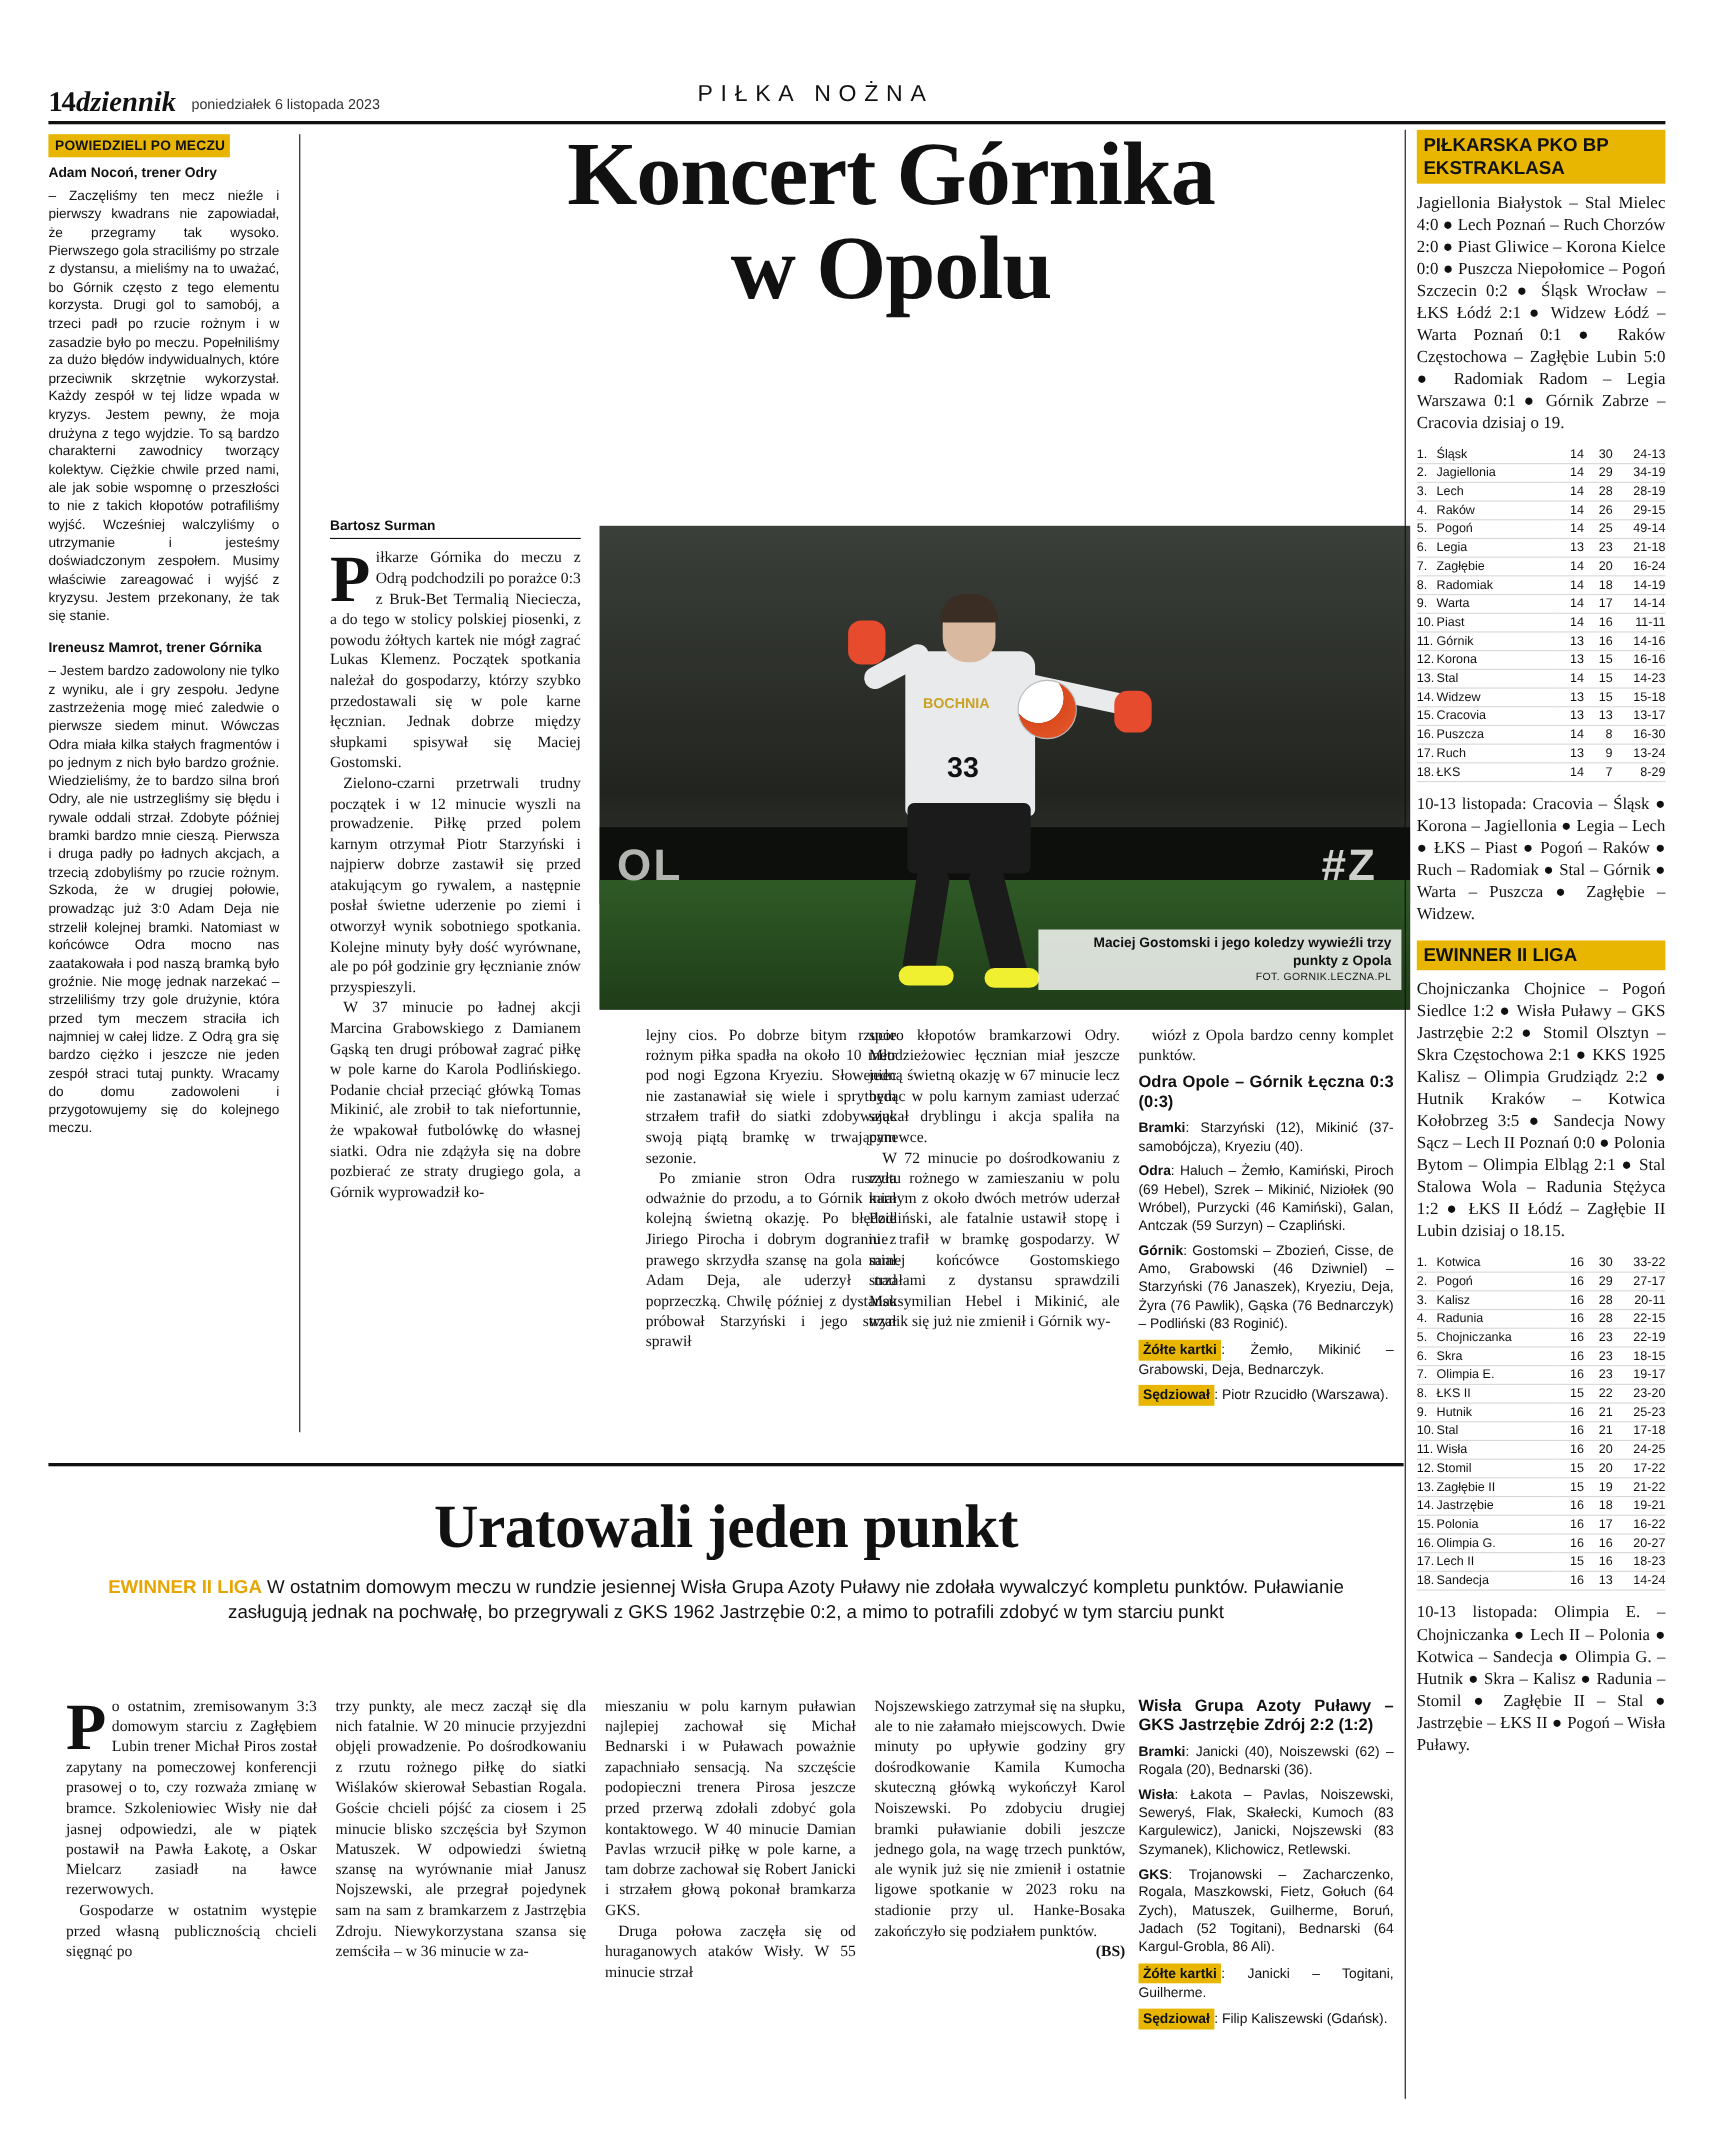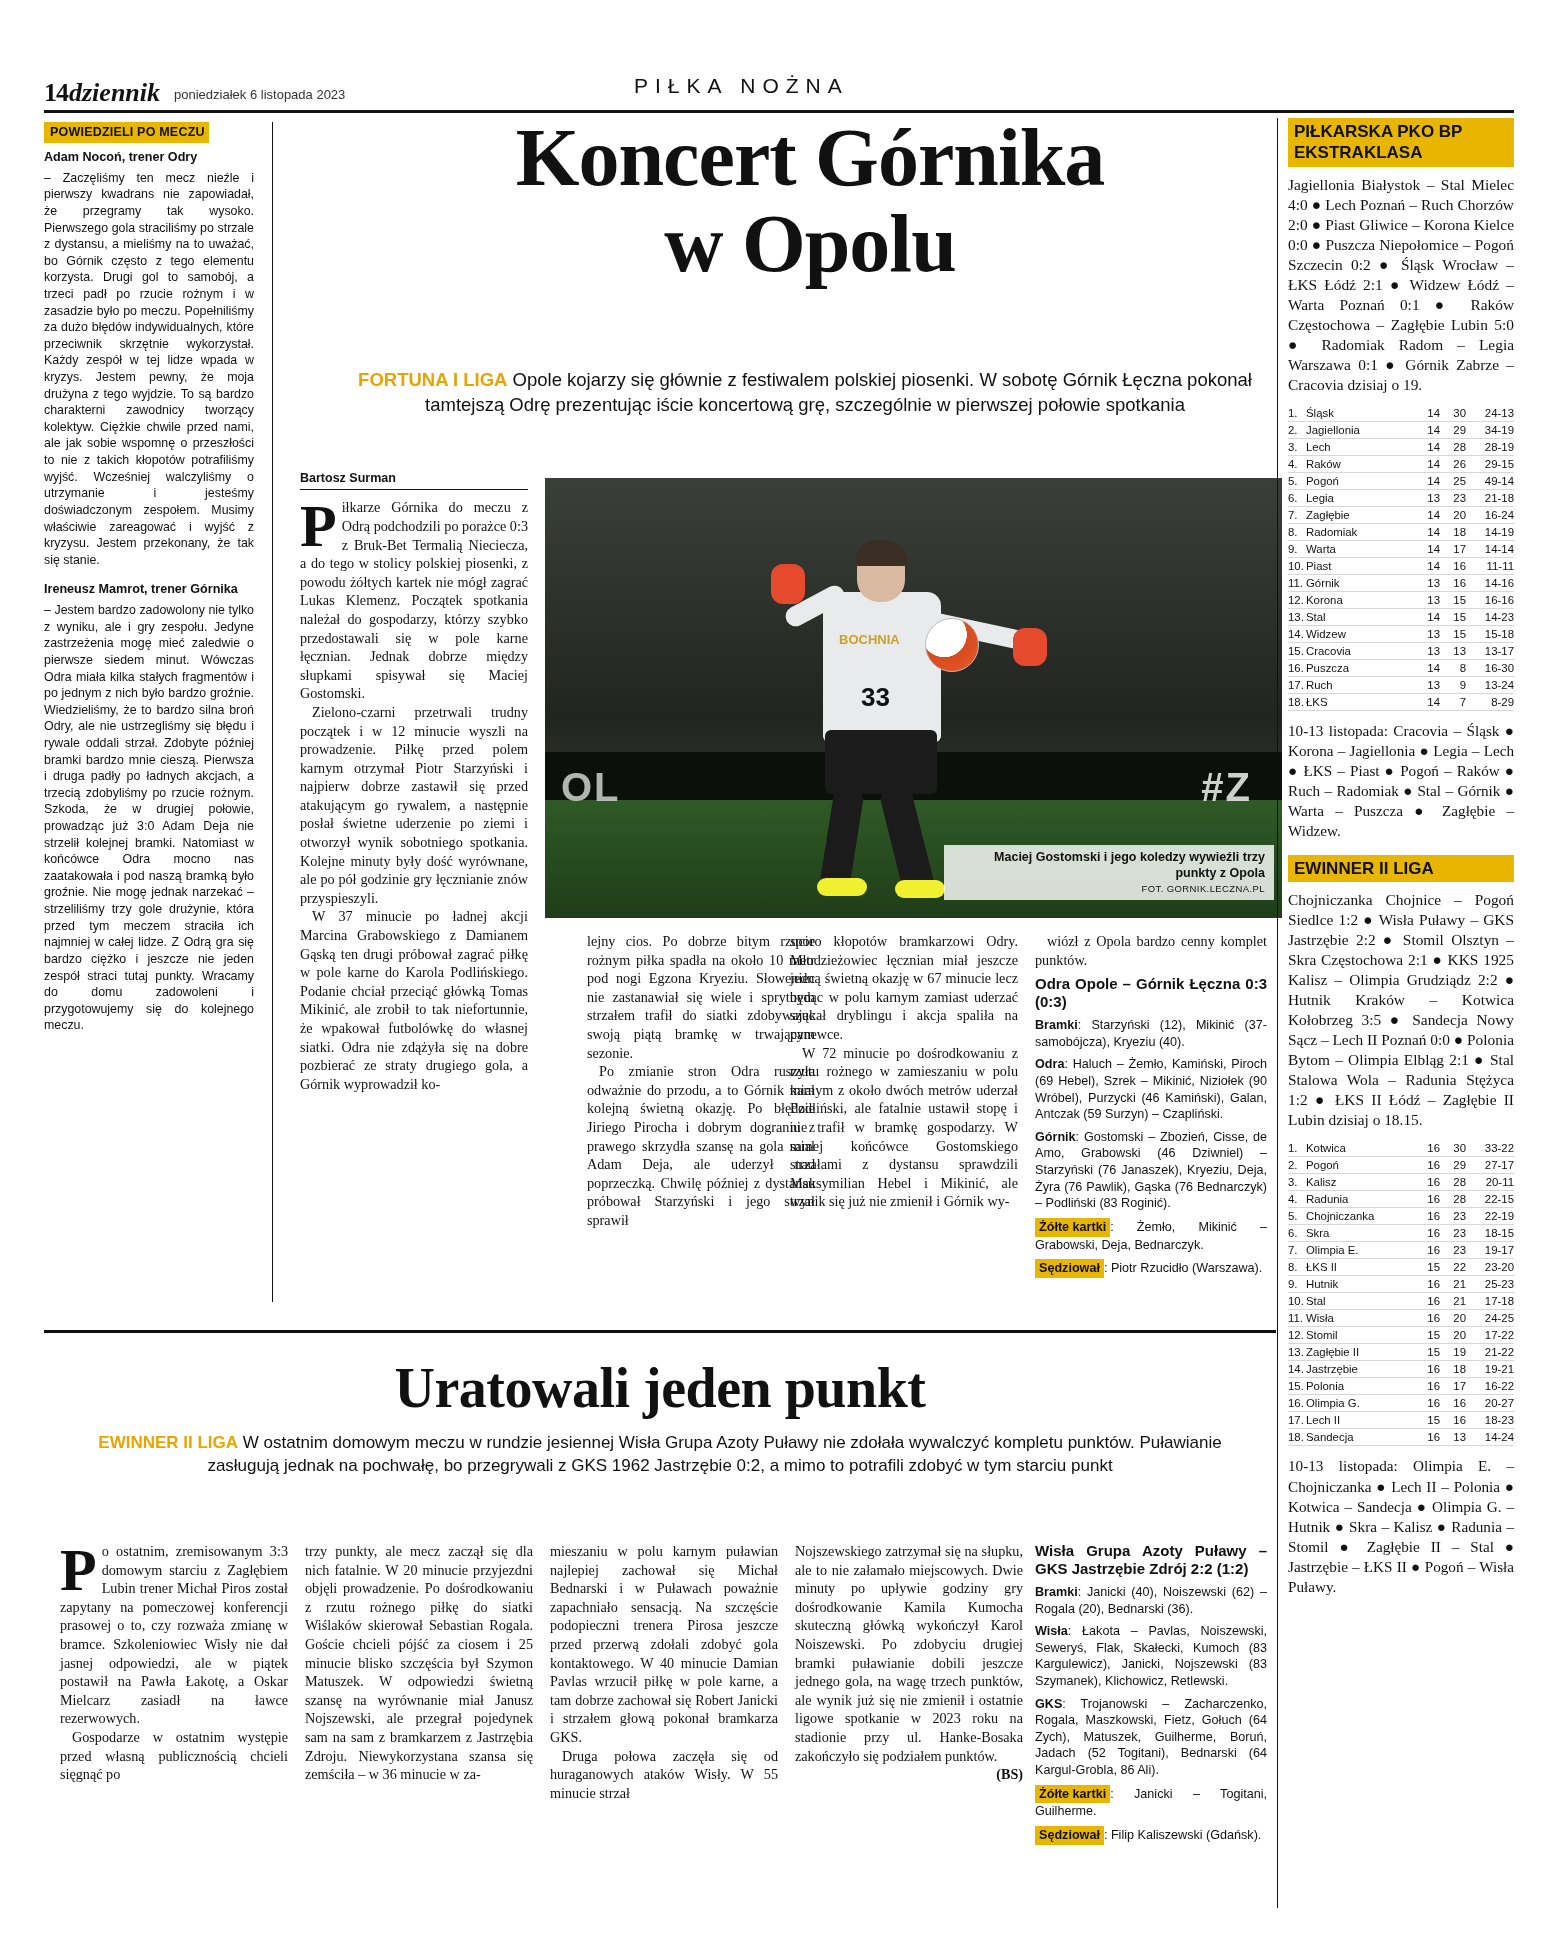--- a/index.html
+++ b/index.html
@@ -375,23 +375,20 @@
       <p class="quote-body">– Jestem bardzo zadowolony nie tylko z wyniku, ale i gry zespołu. Jedyne zastrzeżenia mogę mieć zaledwie o pierwsze siedem minut. Wówczas Odra miała kilka stałych fragmentów i po jednym z nich było bardzo groźnie. Wiedzieliśmy, że to bardzo silna broń Odry, ale nie ustrzegliśmy się błędu i rywale oddali strzał. Zdobyte później bramki bardzo mnie cieszą. Pierwsza i druga padły po ładnych akcjach, a trzecią zdobyliśmy po rzucie rożnym. Szkoda, że w drugiej połowie, prowadząc już 3:0 Adam Deja nie strzelił kolejnej bramki. Natomiast w końcówce Odra mocno nas zaatakowała i pod naszą bramką było groźnie. Nie mogę jednak narzekać – strzeliliśmy trzy gole drużynie, która przed tym meczem straciła ich najmniej w całej lidze. Z Odrą gra się bardzo ciężko i jeszcze nie jeden zespół straci tutaj punkty. Wracamy do domu zadowoleni i przygotowujemy się do kolejnego meczu.</p>
     </div>
   </div>
   <div class="vrule" style="left:272px; top:122px; height:1180px;"></div>
 
   <div class="headline">
     <span>Koncert Górnika</span>
     <span class="l2">w Opolu</span>
   </div>
 
-  <div class="lead">
-    <span class="kicker">FORTUNA I LIGA</span><span> Opole kojarzy się głównie z festiwalem polskiej piosenki. W sobotę Górnik Łęczna pokonał tamtejszą Odrę prezentując iście koncertową grę, szczególnie w pierwszej połowie spotkania</span>
-  </div>
 
   <div class="photo">
     <div class="board"></div>
     <div class="pitch"></div>
     <div class="boardtext">OL</div>
     <div class="boardtext2">#Z</div>
     <div class="keeper">
       <div class="k-arm2"></div>
       <div class="k-body"></div>
       <div class="k-arm1"></div>

